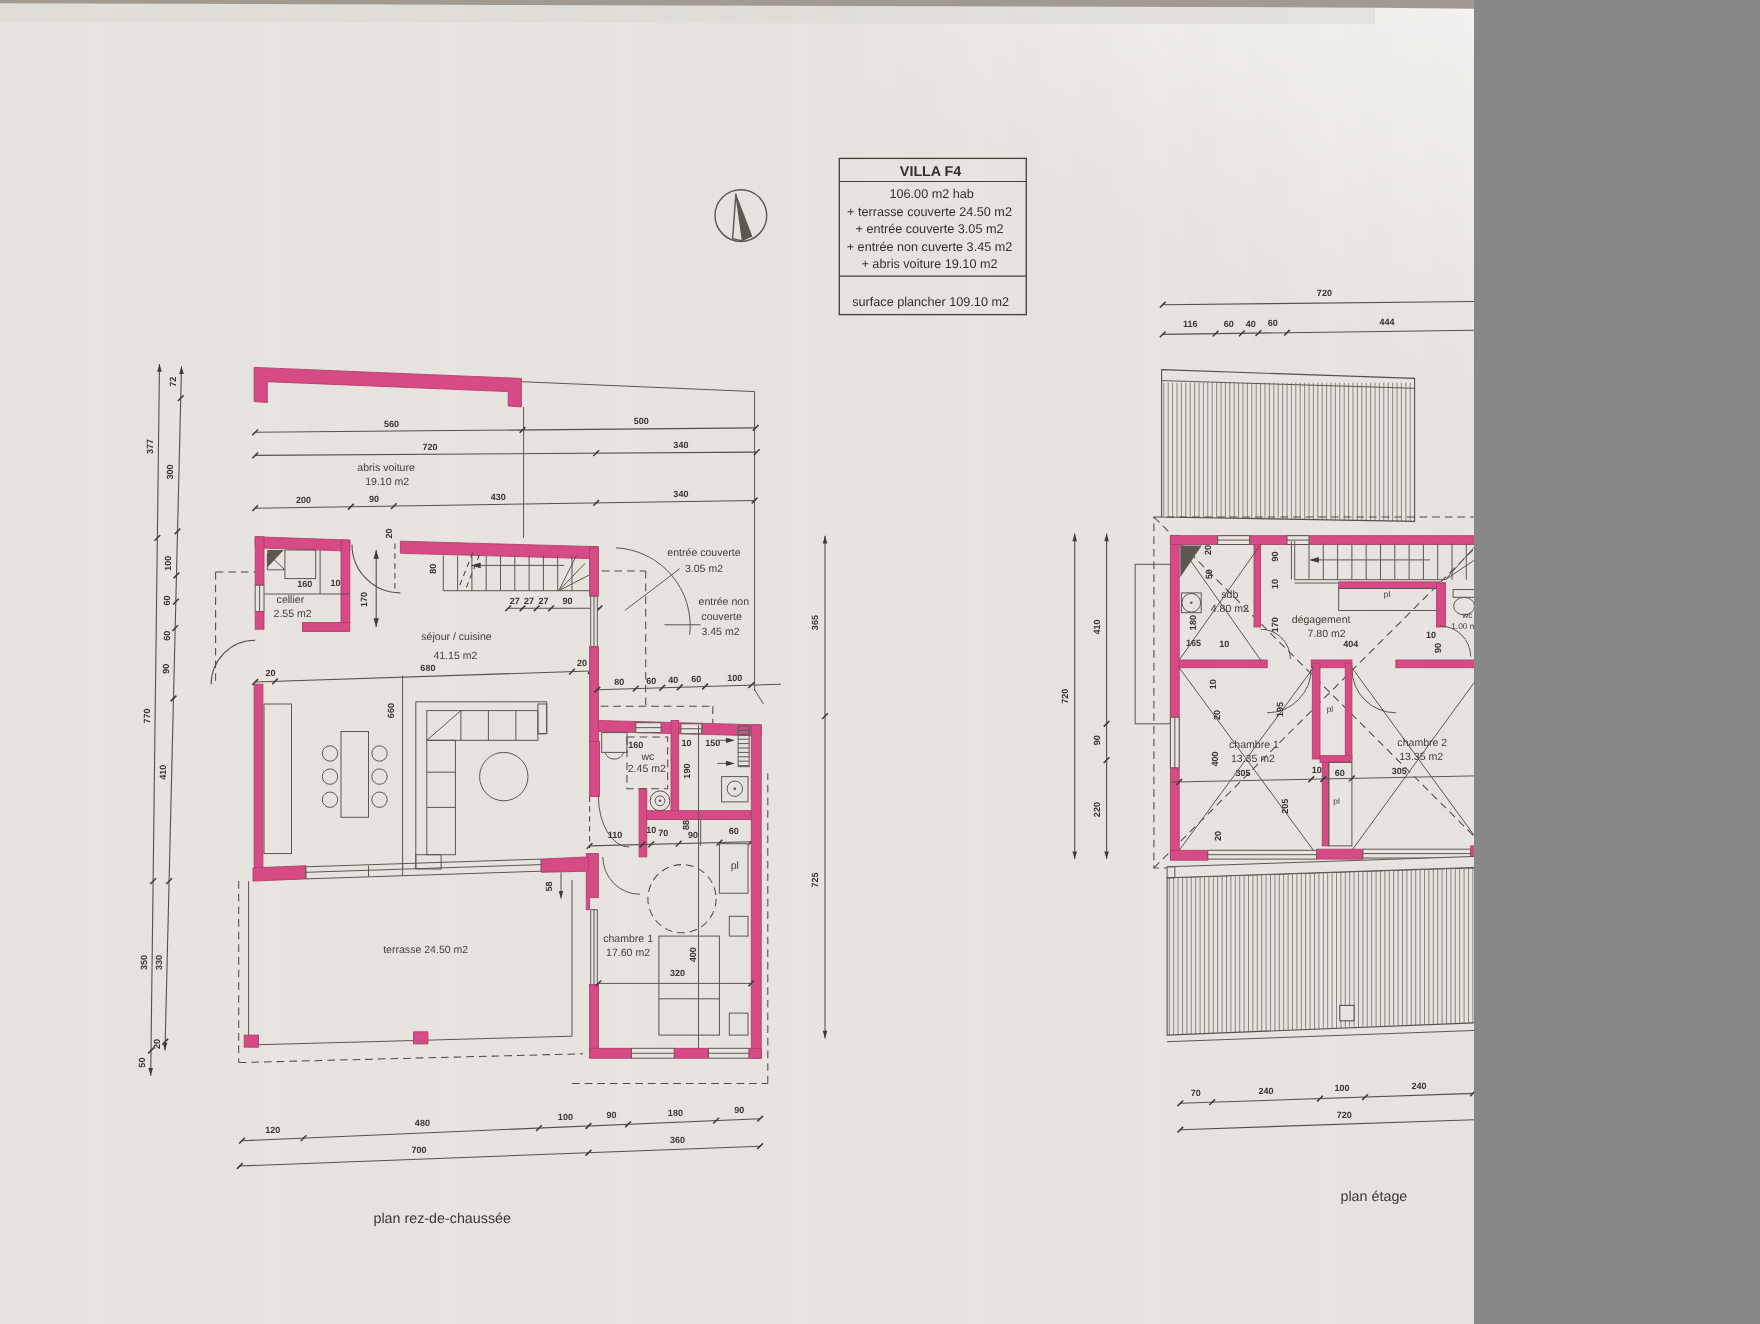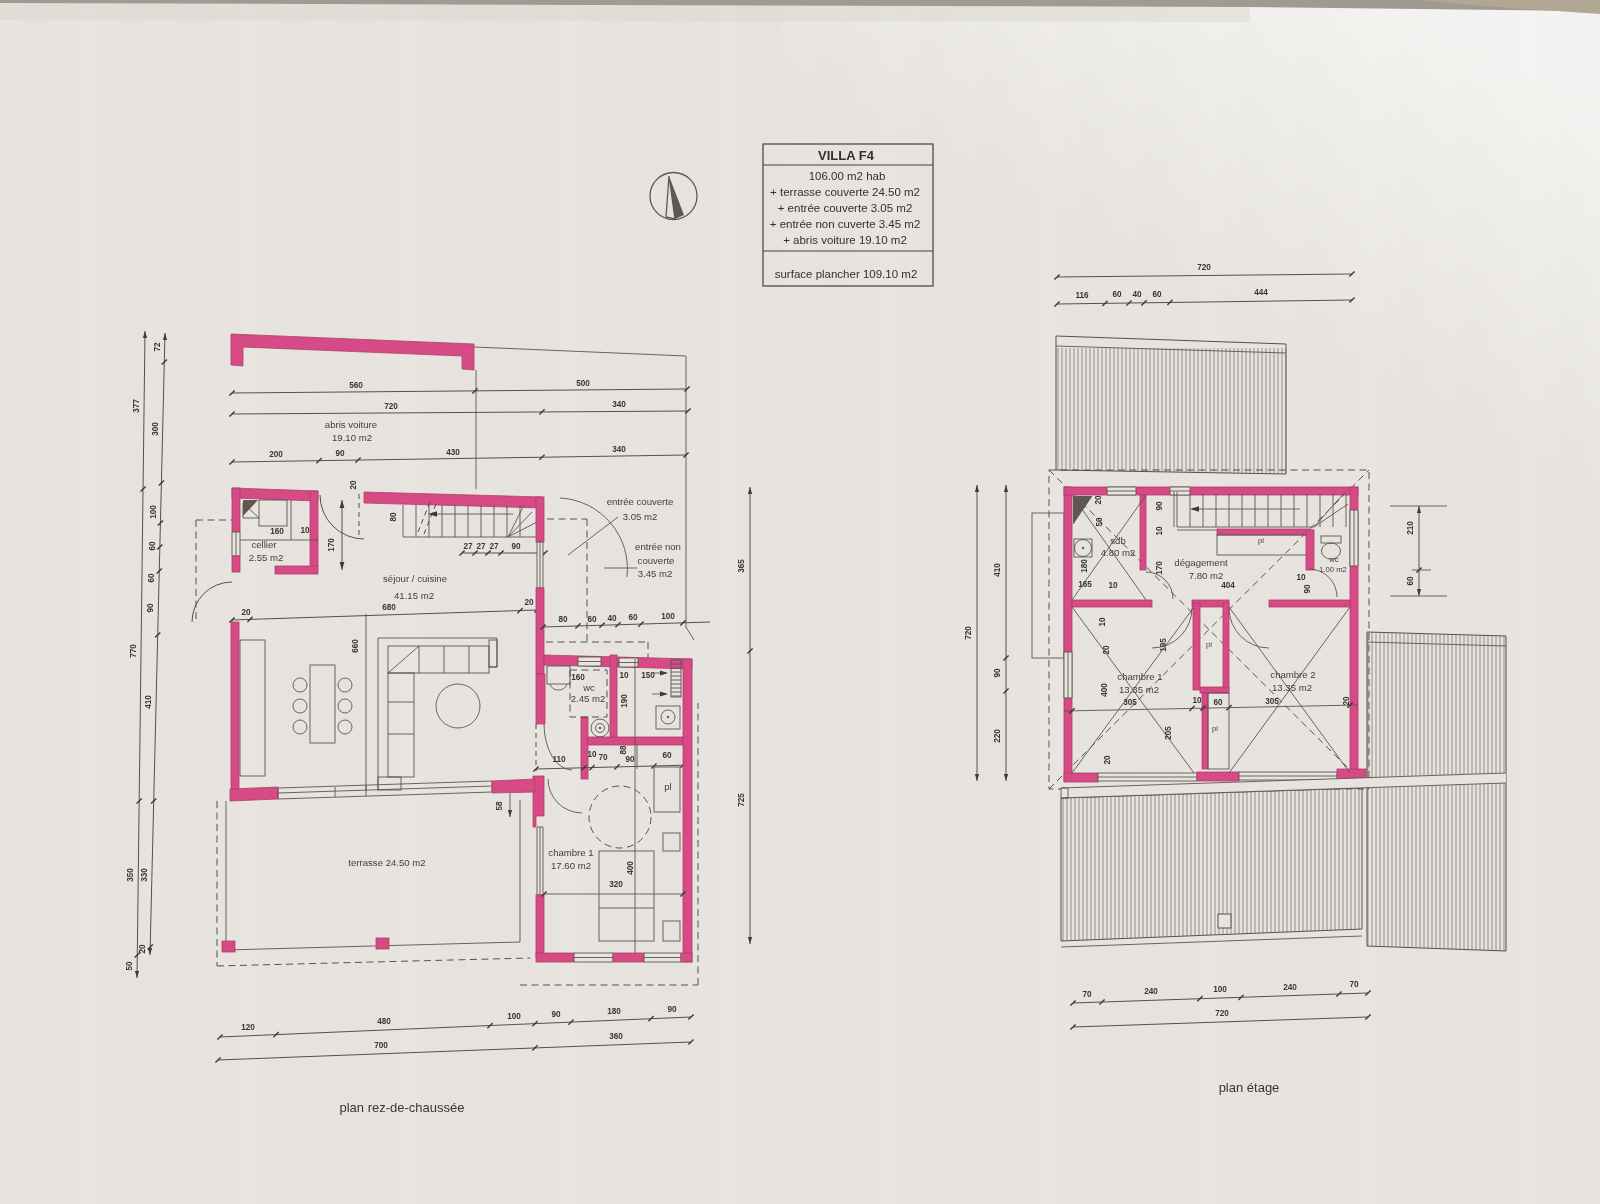--- a/index.html
+++ b/index.html
@@ -1,16 +1,16 @@
 <!DOCTYPE html>
 <html><head>
 <meta charset="utf-8">
 <style>
 html,body{margin:0;padding:0;background:#888;}
-#page{position:relative;width:1600px;height:1204px;overflow:hidden;}
+#page{position:relative;width:1340px;height:1204px;overflow:hidden;}
 text{font-family:"Liberation Sans",sans-serif;}
 .l{stroke:#55504a;stroke-width:1;fill:none}
 .t{stroke:#5a554e;stroke-width:0.9;fill:none}
 .tk{stroke:#3e3a35;stroke-width:1.4;fill:none}
 .h{stroke:#6e6962;stroke-width:0.7;fill:none}
 .ho{stroke:#55504a;stroke-width:1;fill:none}
 .rf{fill:#e7e4df}
 .d{stroke:#4e4a44;stroke-width:0.95;fill:none;stroke-dasharray:7 4.5}
 .d2{stroke:#4e4a44;stroke-width:1;fill:none;stroke-dasharray:5 4}
 .p{fill:#d64a85;stroke:#b23d6a;stroke-width:0.8}

